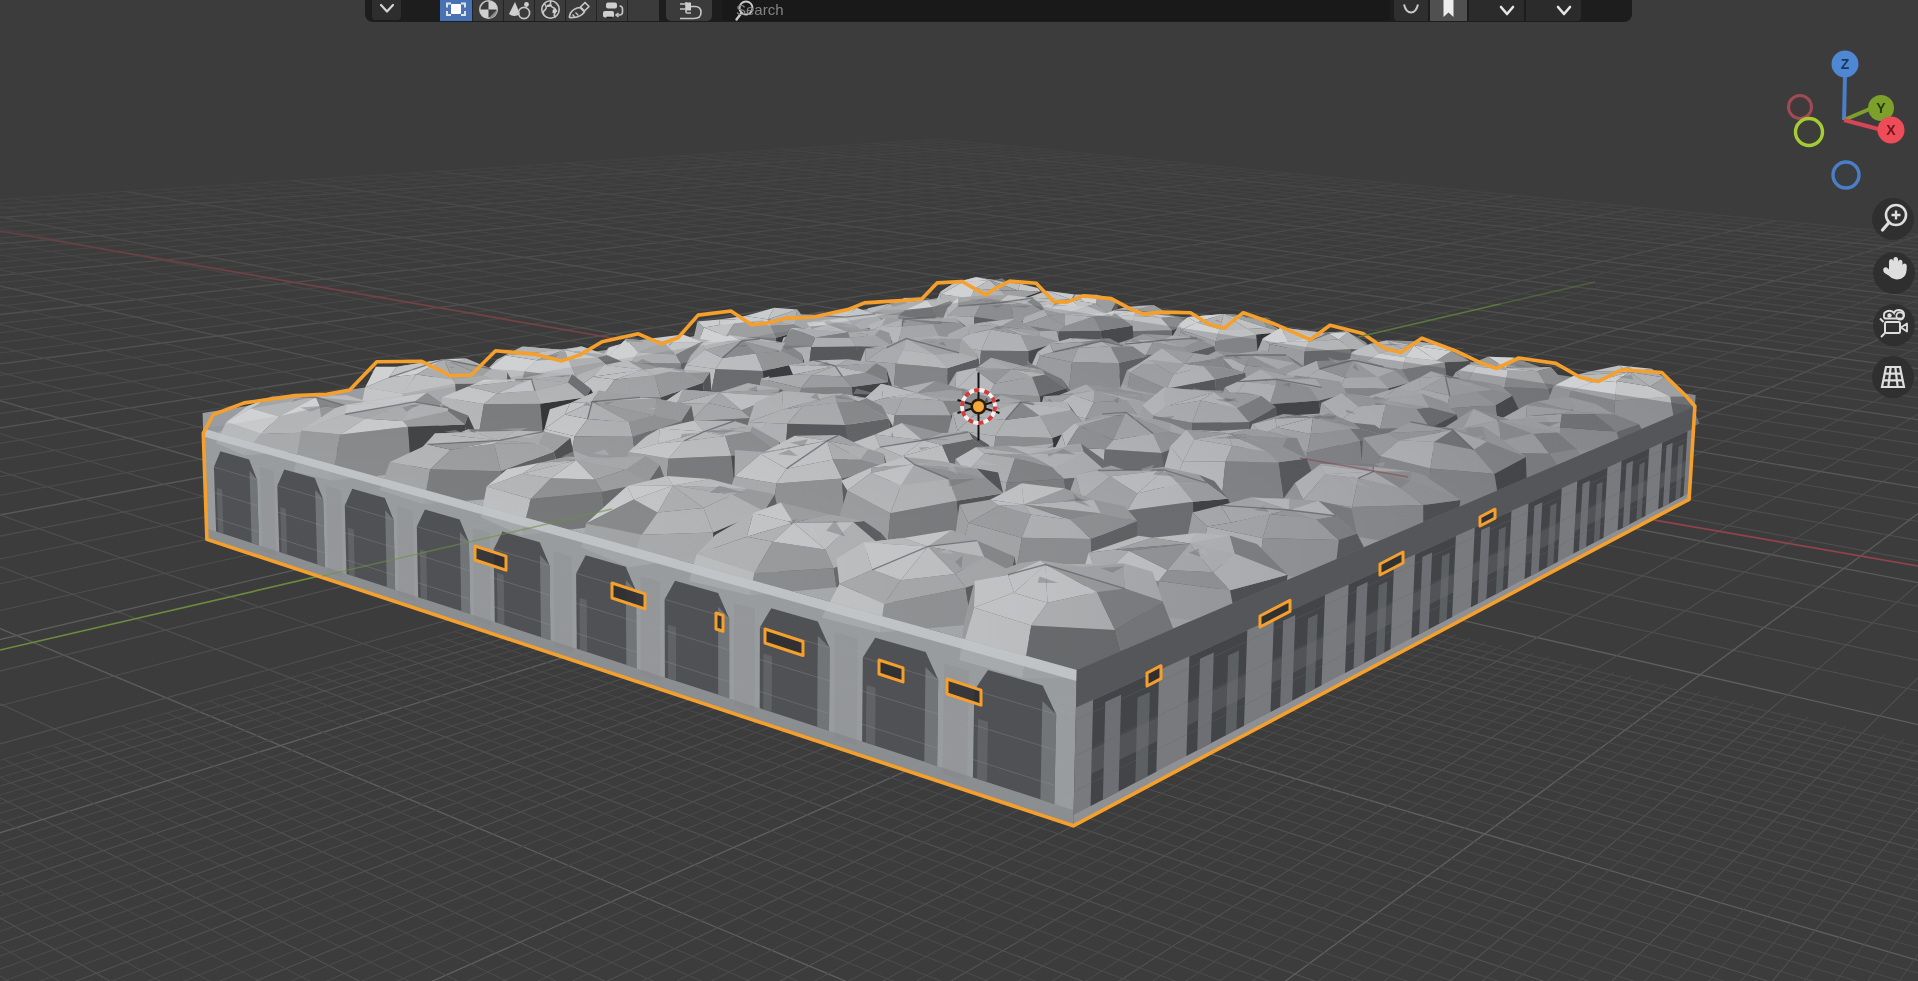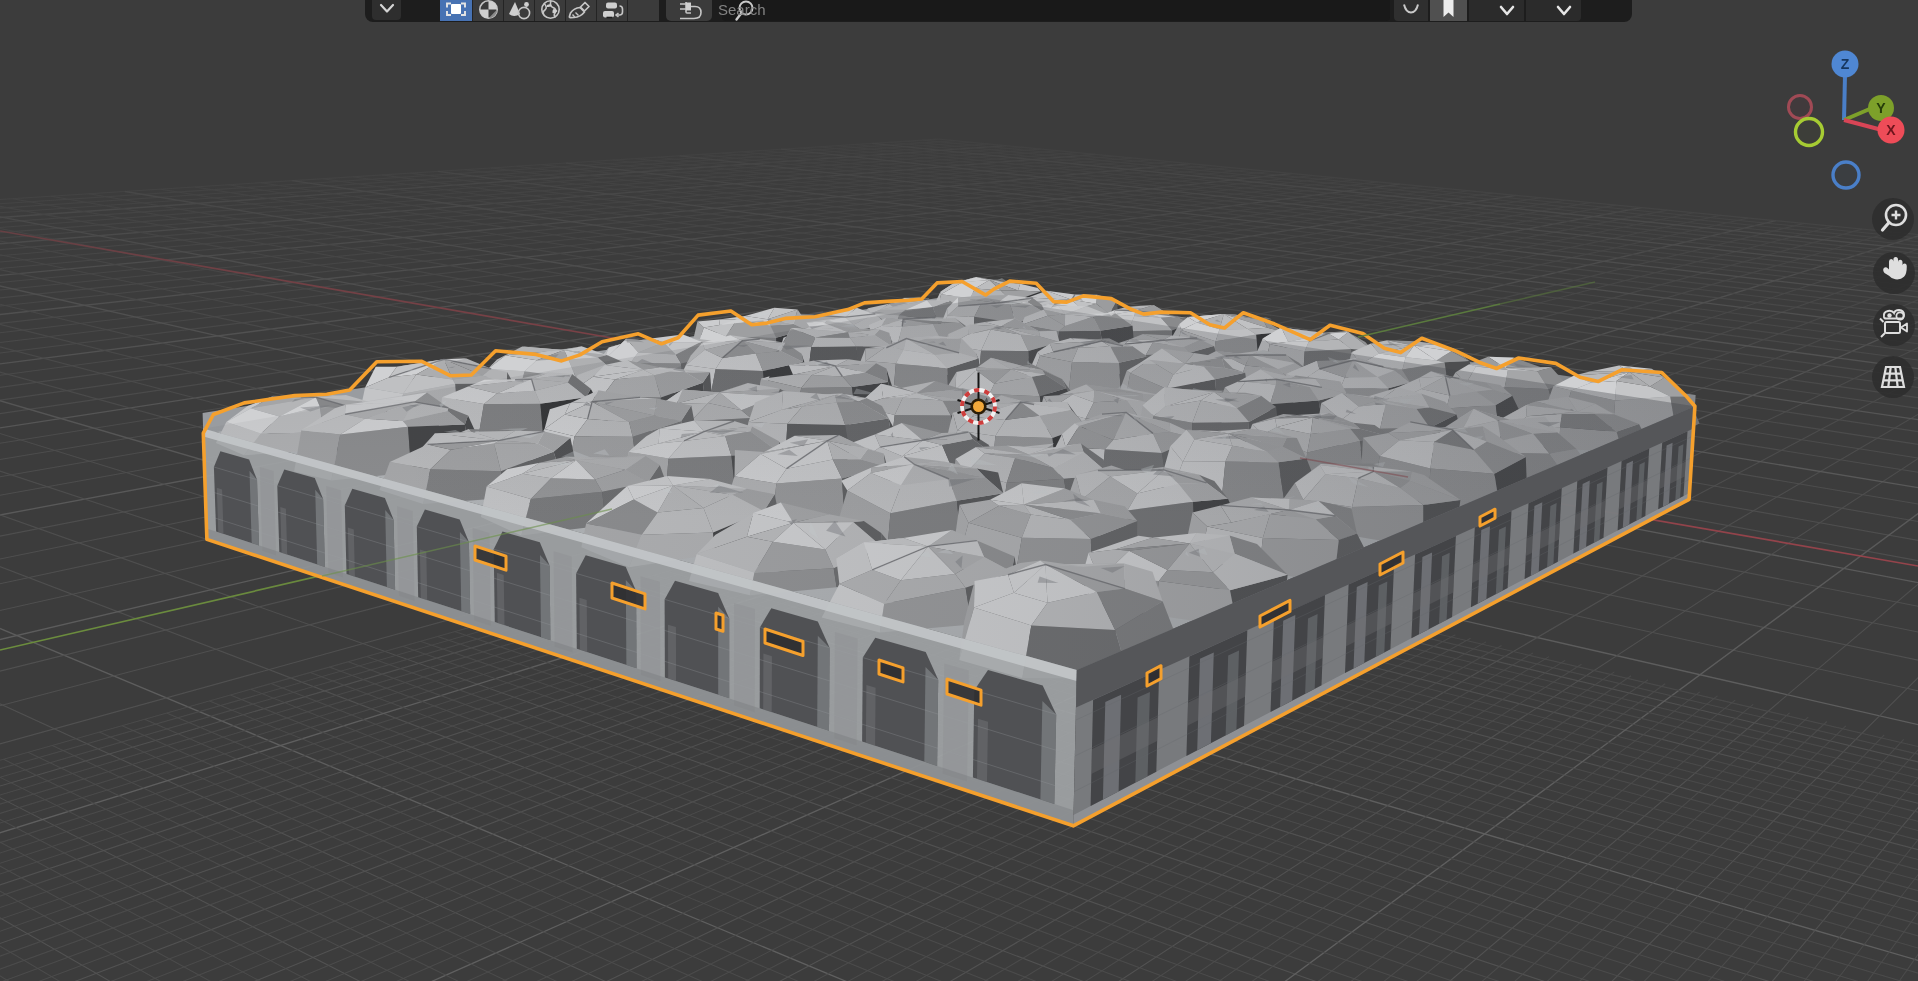--- a/index.html
+++ b/index.html
@@ -2003,21 +2003,21 @@
     <div style="position:absolute;left:666px;top:0;width:46px;height:21px;background:#3b3b3b;border-radius:0 0 5px 5px"></div>
     <svg style="position:absolute;left:666px;top:0" width="46" height="21" viewBox="0 0 46 21">
 <path d="M14 4 h6 M14 9 h6 M20 2 v10 q0 1 1 1 h4 M25 6.5 h4 q6 0 6 6 q0 6 -7 6 H14" fill="none" stroke="#c6c6c6" stroke-width="1.6"></path>
 <path d="M20 2.5 h5 v8 h-5 Z" fill="#cfcfcf"></path>
     </svg>
     <div style="position:absolute;left:722px;top:0;width:668px;height:21px;background:#191919;border-radius:0 0 4px 4px"></div>
     <svg style="position:absolute;left:733px;top:0" width="26" height="22" viewBox="0 0 26 22">
 <circle cx="13" cy="8" r="6.5" fill="none" stroke="#c9c9c9" stroke-width="2"></circle>
 <path d="M8.5 13 L3.5 19.5" stroke="#c9c9c9" stroke-width="2.4" stroke-linecap="round"></path>
     </svg>
-    <div style="position:absolute;left:718px;top:0px;width:200px;height:34px;font:15px 'Liberation Sans',sans-serif;color:#838383;line-height:20px">Search</div>
+    <div style="position:absolute;left:736px;top:0px;width:200px;height:34px;font:15px 'Liberation Sans',sans-serif;color:#838383;line-height:20px">Search</div>
     <div style="position:absolute;left:1394px;top:0;width:34px;height:21px;background:#2f2f2f;border-radius:0 0 0 4px"></div>
     <svg style="position:absolute;left:1394px;top:0" width="34" height="21" viewBox="0 0 34 21">
 <path d="M10 4.5 q2 8 7 8 q5 0 7 -8" fill="none" stroke="#c9c9c9" stroke-width="2"></path>
     </svg>
     <div style="position:absolute;left:1430px;top:0;width:37px;height:21px;background:#505050"></div>
     <svg style="position:absolute;left:1430px;top:0" width="37" height="21" viewBox="0 0 37 21">
 <path d="M13.5 0 h10 v17 l-5 -4.6 -5 4.6 Z" fill="#ececec"></path>
     </svg>
     <div style="position:absolute;left:1469px;top:0;width:55px;height:21px;background:#2b2b2b"></div>
     <svg style="position:absolute;left:1495px;top:0" width="26" height="21">

